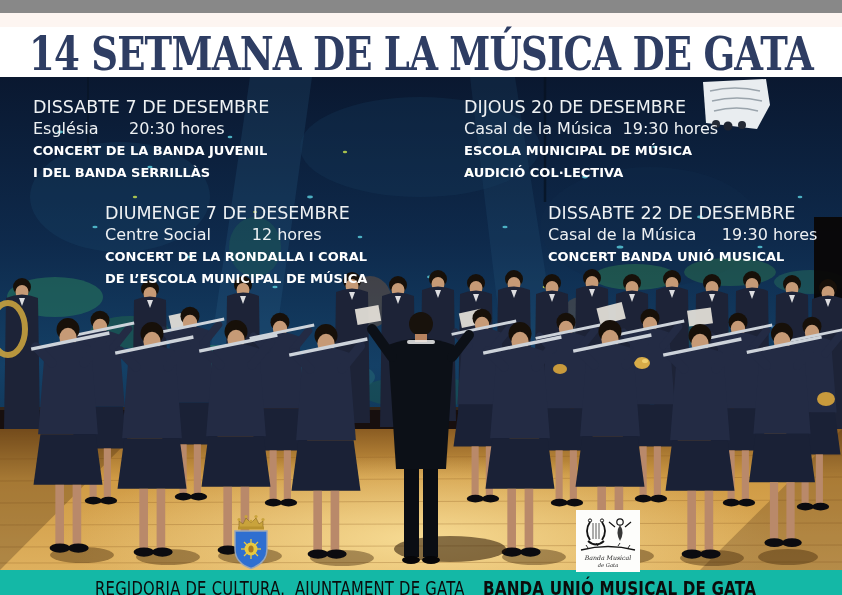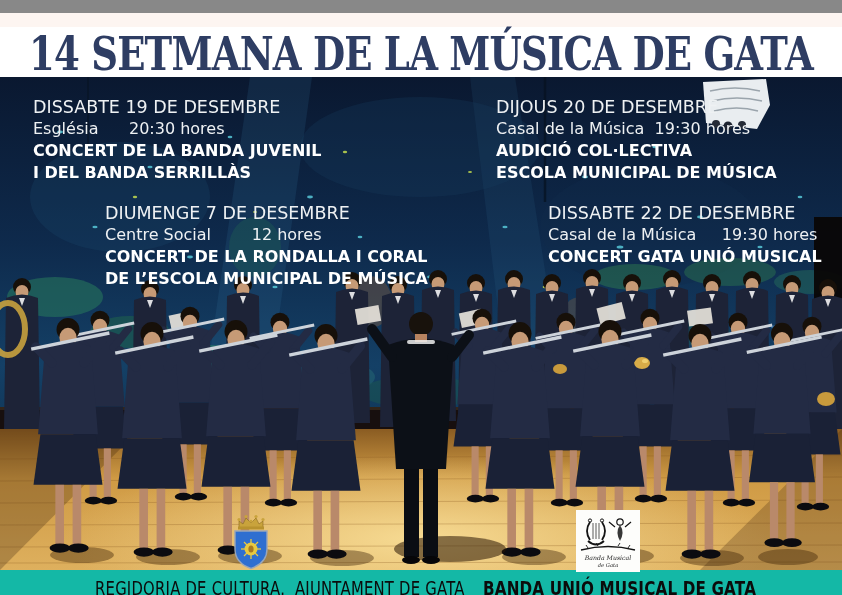--- a/index.html
+++ b/index.html
@@ -5,26 +5,26 @@
   html,body{margin:0;padding:0;background:#888;}
   .poster{
     position:relative;width:842px;height:595px;background:#ffffff;
     overflow:hidden;font-family:"DejaVu Sans",sans-serif;margin:13px auto;
   }
   .top-tint{position:absolute;left:0;top:0;width:842px;height:14px;background:#fdf5f1;}
   .title-svg{position:absolute;left:0;top:8px;z-index:5;}
   .photo{position:absolute;left:0;top:64px;width:842px;height:493px;z-index:1;}
   .event{position:absolute;z-index:3;color:#fff;line-height:22px;}
   .ev1{left:33px;top:83px;}
-  .ev2{left:496px;top:83px;}
+  .ev2{left:464px;top:83px;}
   .ev3{left:105px;top:189px;}
   .ev4{left:548px;top:189px;}
   .event .day{font-size:17.5px;color:#eef1f3;}
   .event .venue{font-size:16px;color:#eef1f3;white-space:pre;}
-  .event .bold{font-size:16px;font-weight:bold;color:#ffffff;}
+  .event .bold{font-size:13px;font-weight:bold;color:#ffffff;}
   .logo-shield{position:absolute;left:229px;top:500px;z-index:4;}
   .logo-banda{position:absolute;left:576px;top:497px;z-index:4;}
   .footer-strip{position:absolute;left:0;top:557px;width:842px;height:50px;background:#14b8a6;z-index:2;}
   .footer-left{
     position:absolute;left:95px;top:7px;font-size:19px;color:#0b0b0b;
     white-space:pre;transform:scaleX(.78);transform-origin:left top;letter-spacing:.3px;
   }
   .footer-right{
     position:absolute;left:483px;top:7px;font-size:19px;font-weight:bold;color:#0b0b0b;
     white-space:nowrap;transform:scaleX(.8);transform-origin:left top;letter-spacing:.2px;
@@ -253,44 +253,44 @@
       <path d="M388,268 Q421,255 454,268 L446,392 L396,392 Z" fill="#0c1017"></path>
       <path d="M392,280 L372,252" stroke="#0c1017" stroke-width="10" stroke-linecap="round" fill="none"></path>
       <path d="M452,280 L469,258" stroke="#0c1017" stroke-width="10" stroke-linecap="round" fill="none"></path>
       <circle cx="421" cy="247" r="12" fill="#18120c"></circle>
       <rect x="415" y="257" width="12" height="8" fill="#b8835f"></rect>
       <rect x="407" y="263" width="28" height="4" rx="2" fill="#eeeeee" opacity="0.85"></rect>
     </g>
   </svg>
 
   <div class="event ev1">
-    <div class="day">DISSABTE 19 DE DESEMBRE</div>
+    <div class="day">DISSABTE 7 DE DESEMBRE</div>
     <div class="venue">Església      20:30 hores</div>
     <div class="bold">CONCERT DE LA BANDA JUVENIL</div>
     <div class="bold">I DEL BANDA SERRILLÀS</div>
   </div>
 
   <div class="event ev2">
     <div class="day">DIJOUS 20 DE DESEMBRE</div>
     <div class="venue">Casal de la Música  19:30 hores</div>
+    <div class="bold">ESCOLA MUNICIPAL DE MÚSICA</div>
     <div class="bold">AUDICIÓ COL·LECTIVA</div>
-    <div class="bold">ESCOLA MUNICIPAL DE MÚSICA</div>
   </div>
 
   <div class="event ev3">
     <div class="day">DIUMENGE 7 DE DESEMBRE</div>
     <div class="venue">Centre Social        12 hores</div>
     <div class="bold">CONCERT DE LA RONDALLA I CORAL</div>
     <div class="bold">DE L’ESCOLA MUNICIPAL DE MÚSICA</div>
   </div>
 
   <div class="event ev4">
     <div class="day">DISSABTE 22 DE DESEMBRE</div>
     <div class="venue">Casal de la Música     19:30 hores</div>
-    <div class="bold">CONCERT GATA UNIÓ MUSICAL</div>
+    <div class="bold">CONCERT BANDA UNIÓ MUSICAL</div>
     <div class="bold"></div>
   </div>
 
   <svg class="logo-shield" width="44" height="58" viewBox="0 0 44 58">
     <g>
       <path d="M10,15 V8 L14,11 L17,5 L22,10 L27,5 L30,11 L34,8 V15 Z" fill="#c9a33c" stroke="#8a6a1e" stroke-width="0.6"></path>
       <circle cx="10" cy="6.5" r="1.6" fill="#c9a33c"></circle>
       <circle cx="17" cy="3.5" r="1.6" fill="#c9a33c"></circle>
       <circle cx="27" cy="3.5" r="1.6" fill="#c9a33c"></circle>
       <circle cx="34" cy="6.5" r="1.6" fill="#c9a33c"></circle>

